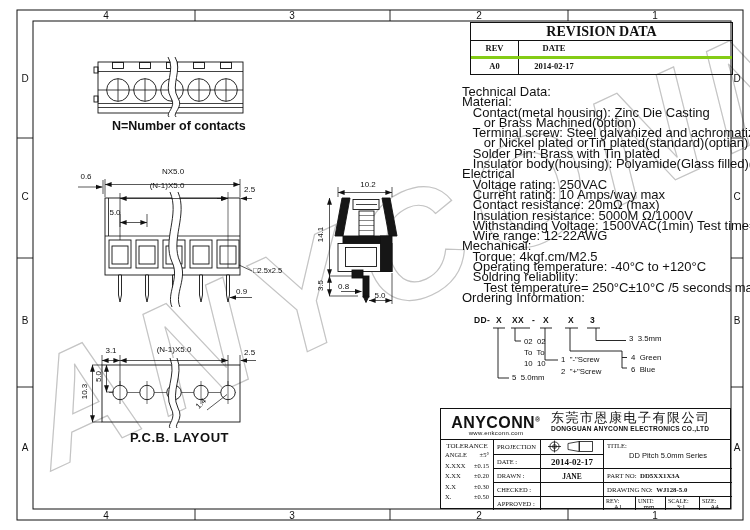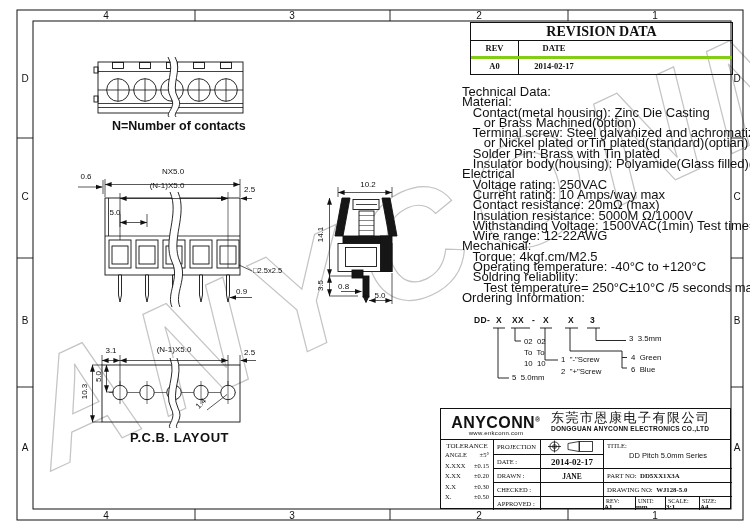--- a/index.html
+++ b/index.html
@@ -32,21 +32,21 @@
   .logo{font-family:"Liberation Sans",sans-serif;font-weight:700;font-size:16px;letter-spacing:.4px;line-height:15px}
   .logo sup{font-size:7px}
   .web{font-size:6px;font-family:"Liberation Sans",sans-serif;letter-spacing:.3px}
   .logoR{flex:1;text-align:left;padding-top:2px}
   .cn{font-size:13px;line-height:14px;letter-spacing:1.5px}
   .en{font-size:6.6px;font-weight:700;font-family:"Liberation Sans",sans-serif;letter-spacing:.2px}
   .cell{position:absolute;box-sizing:border-box;font-size:6.5px;overflow:hidden}
   .cell.br{border-right:1px solid #111}
   .cell.bb{border-bottom:1px solid #111}
   .cell .lab{display:block;font-size:6px;padding:1px 0 0 2px}
-  .cell .val{text-align:left;font-size:7px;font-weight:700;padding-right:3px;margin-top:-1px}
+  .cell .val{text-align:center;font-size:7px;font-weight:400;padding-right:3px;margin-top:-1px}
   .lab-line{padding:3px 0 0 3px;font-size:6.5px}
   .val-date{text-align:center;font-size:9px;font-weight:700;padding-top:2px}
   .val-name{text-align:center;font-size:7.5px;font-weight:700;padding-top:3px}
   .tol-h{text-align:center;font-size:7px;padding-top:2px}
   .tol-r{display:flex;justify-content:space-between;padding:0 4px;line-height:10.6px;font-size:6.5px}
   .title-cell-val{text-align:center;font-size:7.5px;padding-top:5px;font-family:"Liberation Sans",sans-serif}
   .inline-kv{padding:3px 0 0 3px;font-size:6.8px}
   .inline-kv b{font-weight:700}
 </style>
 </head>

